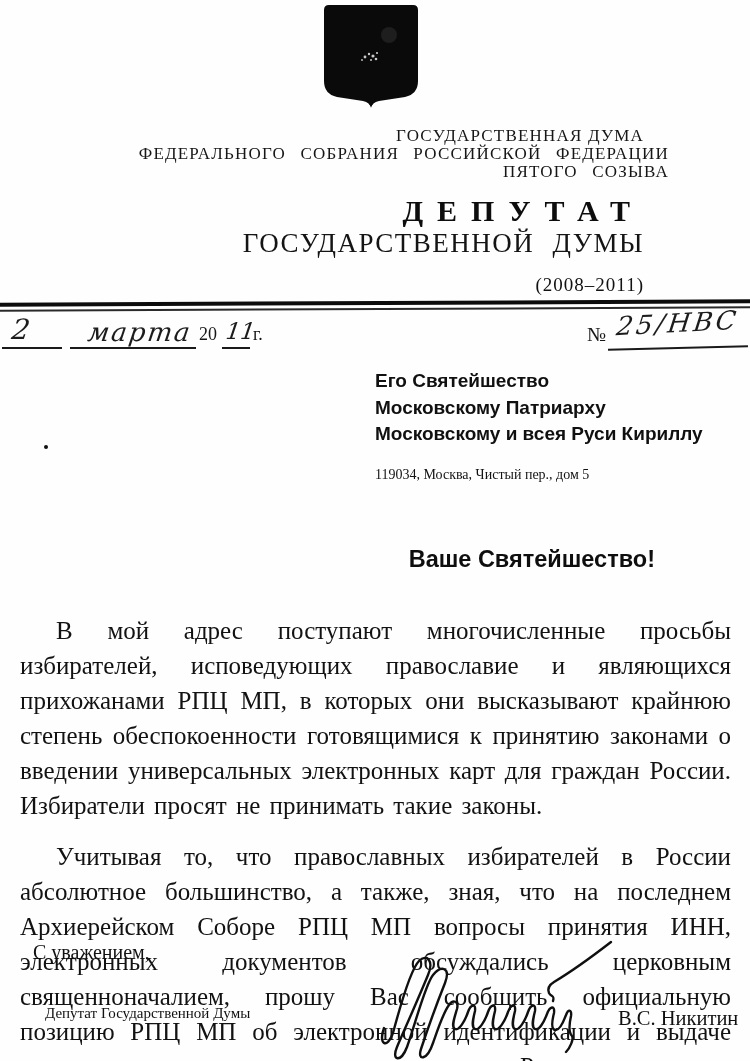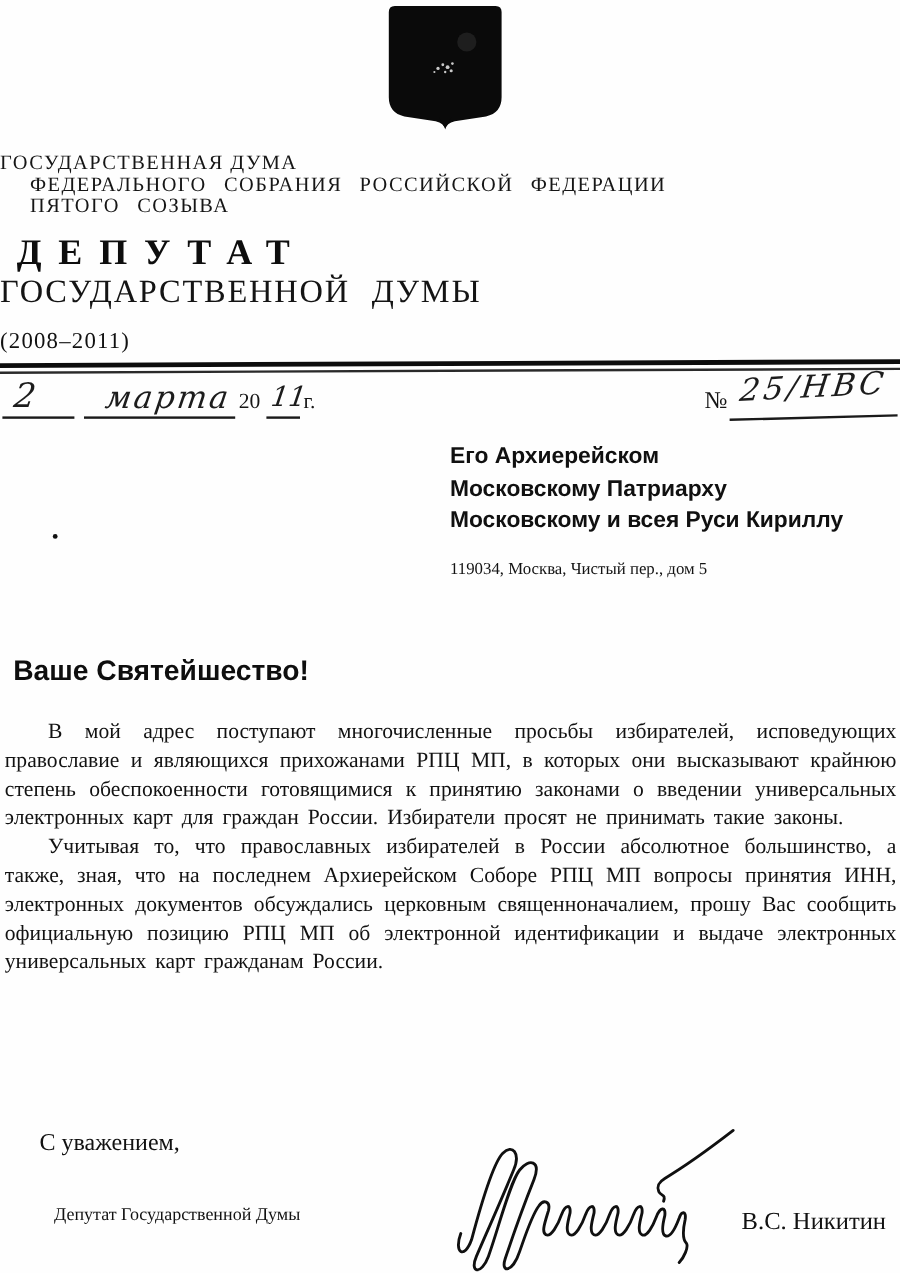--- a/index.html
+++ b/index.html
@@ -6,21 +6,21 @@
   .page{
     position:relative;
     width:750px;height:1061px;
     margin:0 auto;
     background:#fefefe;
     font-family:"Liberation Serif","DejaVu Serif",serif;
     color:#111;
     overflow:hidden;
   }
   .abs{position:absolute;}
-  .center{left:0;width:644px;text-align:left;}
+  .center{left:0;width:644px;text-align:right;}
   
   .org-line{font-size:17px;letter-spacing:1.2px;color:#161616;}
   .org-wide{word-spacing:9px;margin-left:25px;}
   .dep-title{font-size:30px;font-weight:bold;letter-spacing:14px;text-indent:14px;color:#0d0d0d;}
   .dep-sub{font-size:27px;letter-spacing:1.5px;word-spacing:10px;color:#141414;}
   .term{font-size:19px;letter-spacing:1px;}
   .rule-thick{left:0;top:301px;width:750px;height:4px;background:#0c0c0c;transform:rotate(-0.25deg);}
   .rule-thin{left:0;top:308px;width:750px;height:2px;background:#2a2a2a;transform:rotate(-0.25deg);}
   
   .hand{
@@ -39,21 +39,21 @@
   }
   .addr-line{left:375px;top:467px;font-size:14px;color:#131313;}
   .dot-artifact{left:44px;top:445px;width:4px;height:4px;background:#111;border-radius:50%;}
   
   .salutation{
     top:546px;font-family:"Liberation Sans","DejaVu Sans",sans-serif;
     font-weight:bold;font-size:23.5px;color:#0e0e0e;padding-left:11px;
   }
   .body-text{left:4px;top:597px;width:743px;}
   .body-text p{
-    margin:0;font-size:18px;line-height:24px;
+    margin:16px;font-size:25px;line-height:35px;
     text-align:justify;text-indent:36px;color:#121212;
     word-spacing:3px;
   }
   
   .regards{left:33px;top:941px;font-size:20px;}
   .signer-title{left:45px;top:1005px;font-size:15px;}
   .signer-name{left:618px;top:1007px;font-size:20.5px;}
   .sig-wrap{left:372px;top:938px;width:248px;height:122px;}
 </style>
 </head>
@@ -98,21 +98,21 @@
   <div class="abs printed" style="left:199px;top:324px;">20</div>
   <div class="abs hand" style="left:226px;top:318px;font-size:23px;">11</div>
   <div class="abs uline" style="left:222px;top:347px;width:28px;"></div>
   <div class="abs printed" style="left:253px;top:324px;">г.</div>
 
   <div class="abs printed" style="left:587px;top:323px;font-size:20px;">№</div>
   <div class="abs hand" style="left:617px;top:308px;font-size:26px;letter-spacing:3px;transform:skewX(-10deg) rotate(-3deg);">25/НВС</div>
   <div class="abs uline" style="left:608px;top:347px;width:140px;transform:rotate(-1.5deg);"></div>
 
   <div class="abs addressee">
-    <div>Его Архиерейском</div>
+    <div>Его Святейшество</div>
     <div>Московскому Патриарху</div>
     <div>Московскому и всея Руси Кириллу</div>
   </div>
   <div class="abs addr-line">119034, Москва, Чистый пер., дом 5</div>
 
   <div class="abs dot-artifact"></div>
 
   <div class="abs center salutation">Ваше Святейшество!</div>
 
   <div class="abs body-text">

